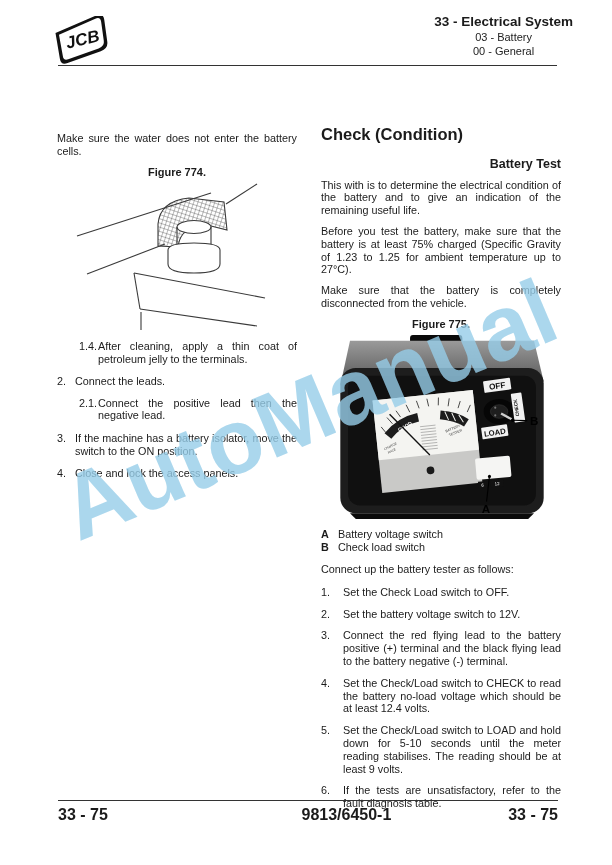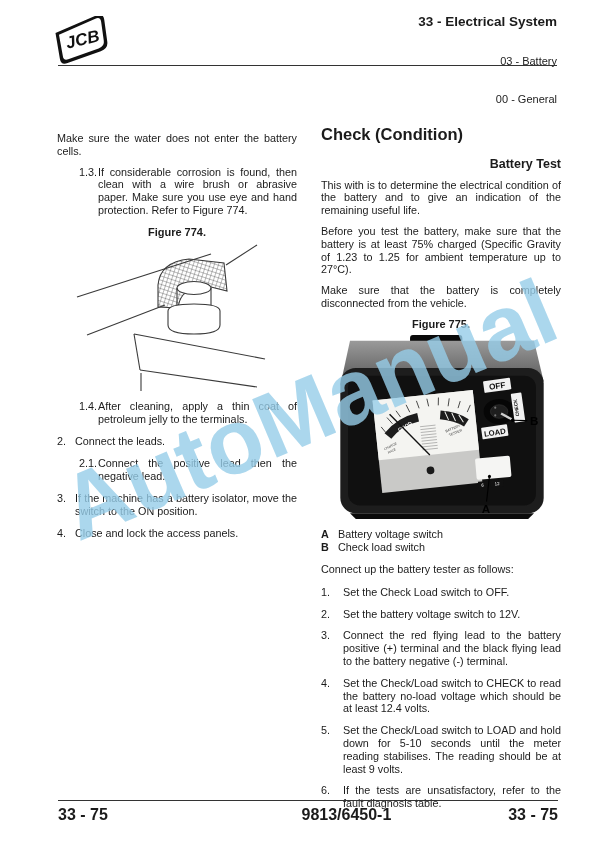--- a/index.html
+++ b/index.html
@@ -1,21 +1,21 @@
 <!DOCTYPE html>
 <html><head>
 <meta charset="utf-8">
 <style>
   html,body{margin:0;padding:0;background:#e9e9e9;}
   .page{position:relative;width:612px;height:865px;background:#ffffff;overflow:hidden;
         font-family:"Liberation Sans","DejaVu Sans",sans-serif;color:#1b1b1b;}
   
-  .hdr-title{position:absolute;top:14px;right:55px;text-align:right;line-height:1.25;}
+  .hdr-title{position:absolute;top:14px;right:39px;text-align:center;line-height:1.25;}
   .hdr-title .t1{font-size:13.5px;font-weight:bold;}
-  .hdr-title .t2{font-size:11px;color:#222;margin-top:24px;}
+  .hdr-title .t2{font-size:11px;color:#222;}
   .hdr-rule{position:absolute;left:58px;top:65px;width:499px;height:0;border-top:1.2px solid #333;}
   .logo{position:absolute;left:50px;top:16px;}
   
   .col{position:absolute;top:92px;width:240px;font-size:10.8px;line-height:12.8px;margin-top:40px;}
   .col-left{left:57px;}
   .col-right{left:321px;top:88px;}
   p.just{text-align:justify;margin:0 0 8px 0;}
   .indent{margin-left:41px;}
   .li{display:flex;margin:0 0 9px 0;}
   .li .n{flex:0 0 18px;}
@@ -61,24 +61,20 @@
   <div class="hdr-title">
     <div class="t1">33 - Electrical System</div>
     <div class="t2">03 - Battery</div>
     <div class="t2">00 - General</div>
   </div>
   <div class="hdr-rule"></div>
 
   <div class="col col-left">
     <p class="just indent">Make sure the water does not enter the battery cells.</p>
 
-    <div class="li lvl2">
-      <span class="n">1.3.</span>
-      <span class="tx">If considerable corrosion is found, then clean with a wire brush or abrasive paper. Make sure you use eye and hand protection. Refer to Figure 774.</span>
-    </div>
 
     <div class="caption">Figure 774.</div>
 
     <div class="fig774">
       <svg width="228" height="148" viewBox="0 0 228 148">
         <defs>
           <pattern id="xh" width="4" height="4" patternUnits="userSpaceOnUse" patternTransform="rotate(18)">
             <path d="M0,0 L0,4 M0,0 L4,0" stroke="#3a3a3a" stroke-width="0.7"></path>
           </pattern>
         </defs>

